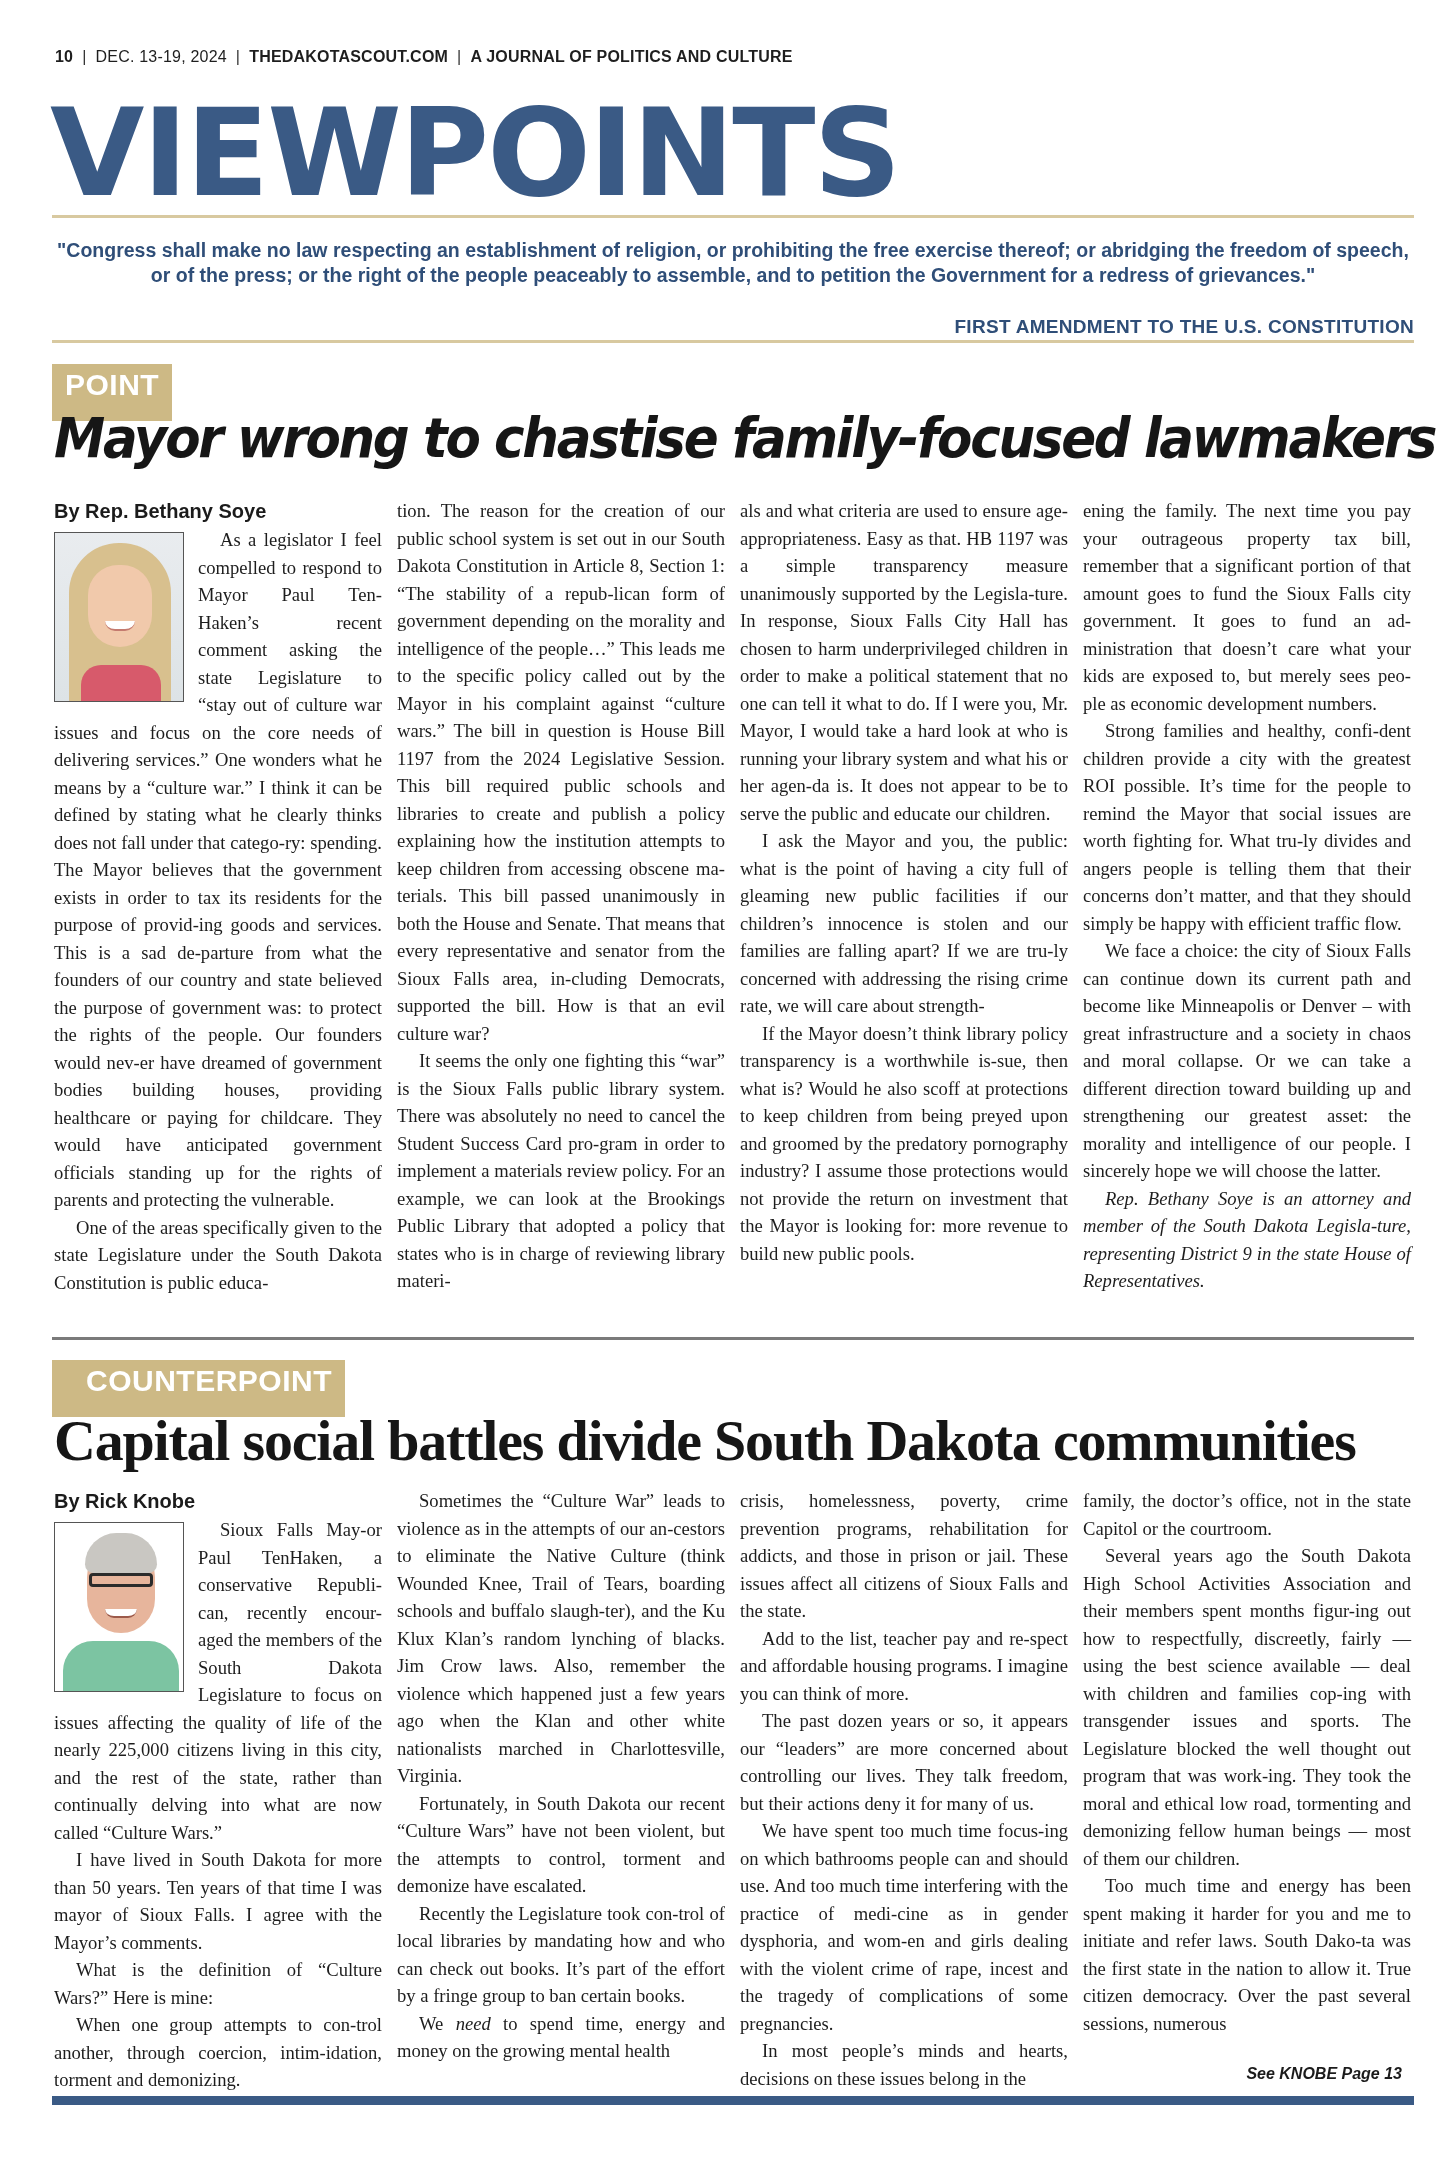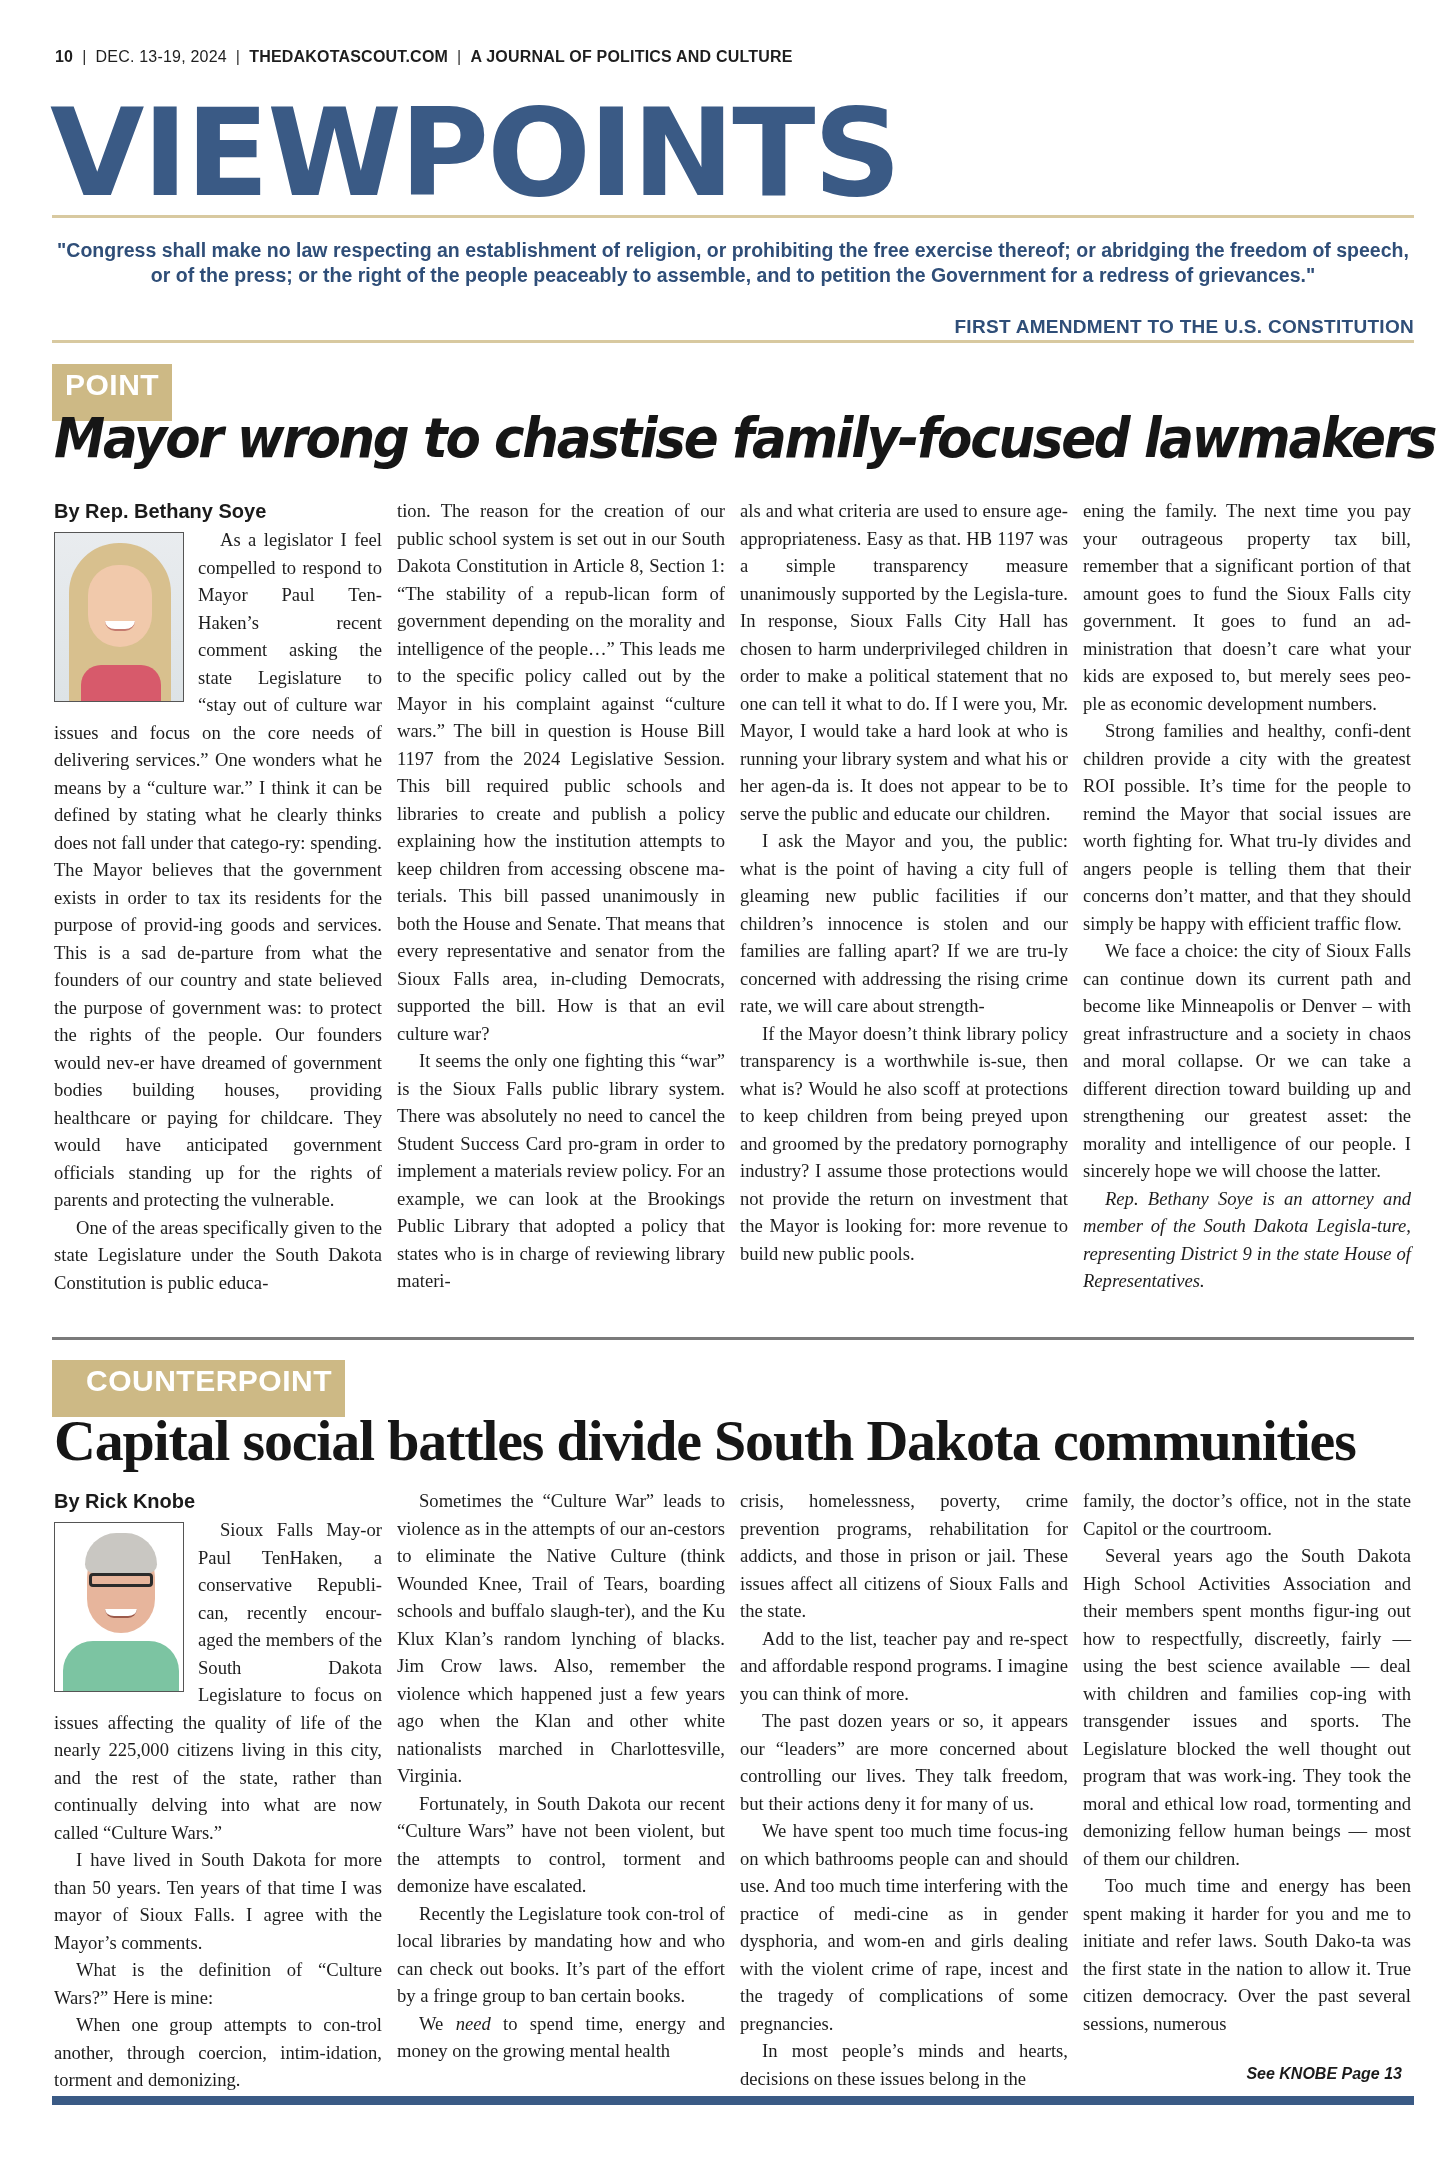--- a/index.html
+++ b/index.html
@@ -164,21 +164,21 @@
 
 <div class="col" style="left:397px; top:1487px;">
   <p>Sometimes the “Culture War” leads to violence as in the attempts of our an-cestors to eliminate the Native Culture (think Wounded Knee, Trail of Tears, boarding schools and buffalo slaugh-ter), and the Ku Klux Klan’s random lynching of blacks. Jim Crow laws. Also, remember the violence which happened just a few years ago when the Klan and other white nationalists marched in Charlottesville, Virginia.</p>
   <p>Fortunately, in South Dakota our recent “Culture Wars” have not been violent, but the attempts to control, torment and demonize have escalated.</p>
   <p>Recently the Legislature took con-trol of local libraries by mandating how and who can check out books. It’s part of the effort by a fringe group to ban certain books.</p>
   <p><span>We </span><em>need</em><span> to spend time, energy and money on the growing mental health</span></p>
 </div>
 
 <div class="col" style="left:740px; top:1487px;">
   <p class="cont">crisis, homelessness, poverty, crime prevention programs, rehabilitation for addicts, and those in prison or jail. These issues affect all citizens of Sioux Falls and the state.</p>
-  <p>Add to the list, teacher pay and re-spect and affordable respond programs. I imagine you can think of more.</p>
+  <p>Add to the list, teacher pay and re-spect and affordable housing programs. I imagine you can think of more.</p>
   <p>The past dozen years or so, it appears our “leaders” are more concerned about controlling our lives. They talk freedom, but their actions deny it for many of us.</p>
   <p>We have spent too much time focus-ing on which bathrooms people can and should use. And too much time interfering with the practice of medi-cine as in gender dysphoria, and wom-en and girls dealing with the violent crime of rape, incest and the tragedy of complications of some pregnancies.</p>
   <p>In most people’s minds and hearts, decisions on these issues belong in the</p>
 </div>
 
 <div class="col" style="left:1083px; top:1487px;">
   <p class="cont">family, the doctor’s office, not in the state Capitol or the courtroom.</p>
   <p>Several years ago the South Dakota High School Activities Association and their members spent months figur-ing out how to respectfully, discreetly, fairly — using the best science available — deal with children and families cop-ing with transgender issues and sports. The Legislature blocked the well thought out program that was work-ing. They took the moral and ethical low road, tormenting and demonizing fellow human beings — most of them our children.</p>
   <p>Too much time and energy has been spent making it harder for you and me to initiate and refer laws. South Dako-ta was the first state in the nation to allow it. True citizen democracy. Over the past several sessions, numerous</p>
 </div>

